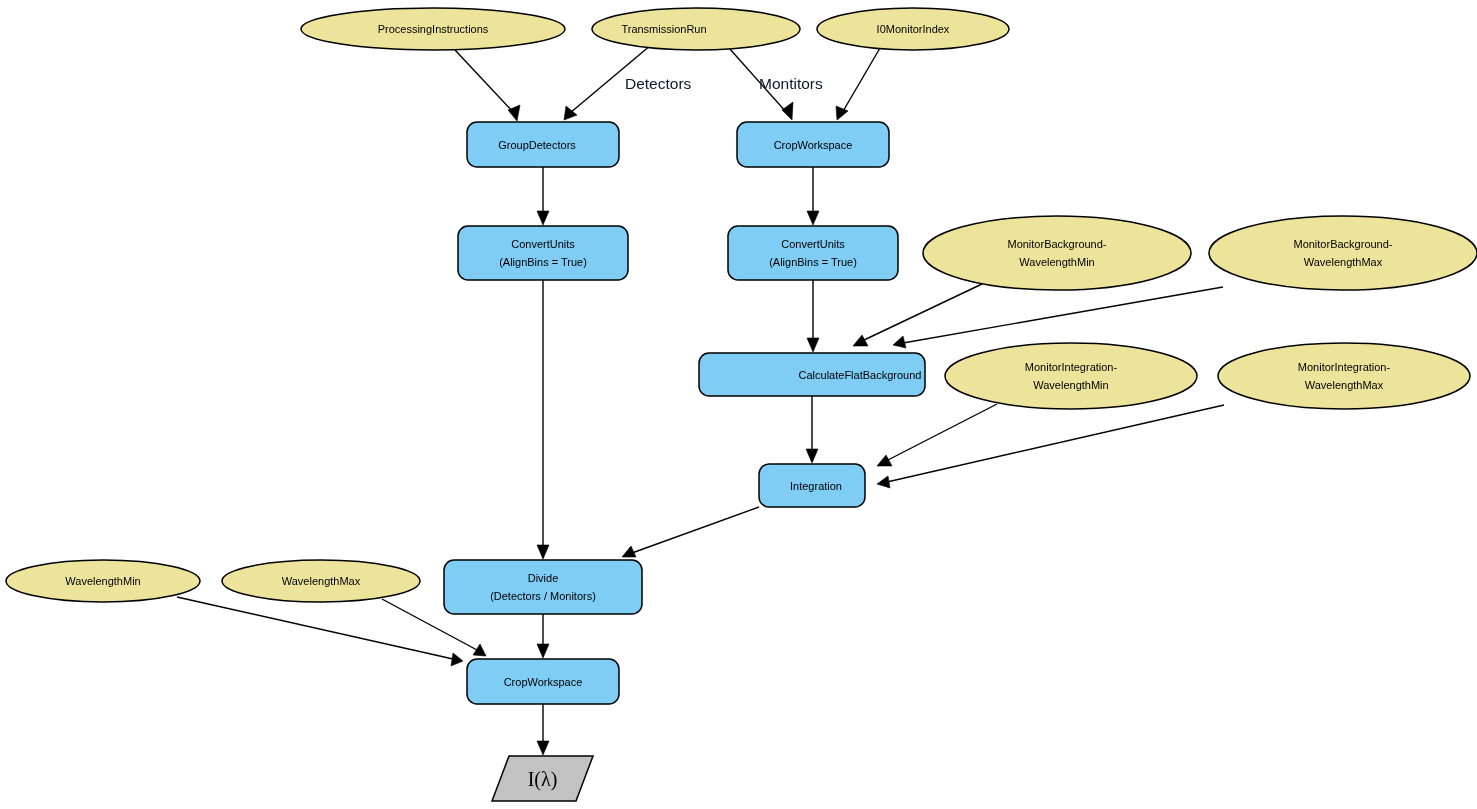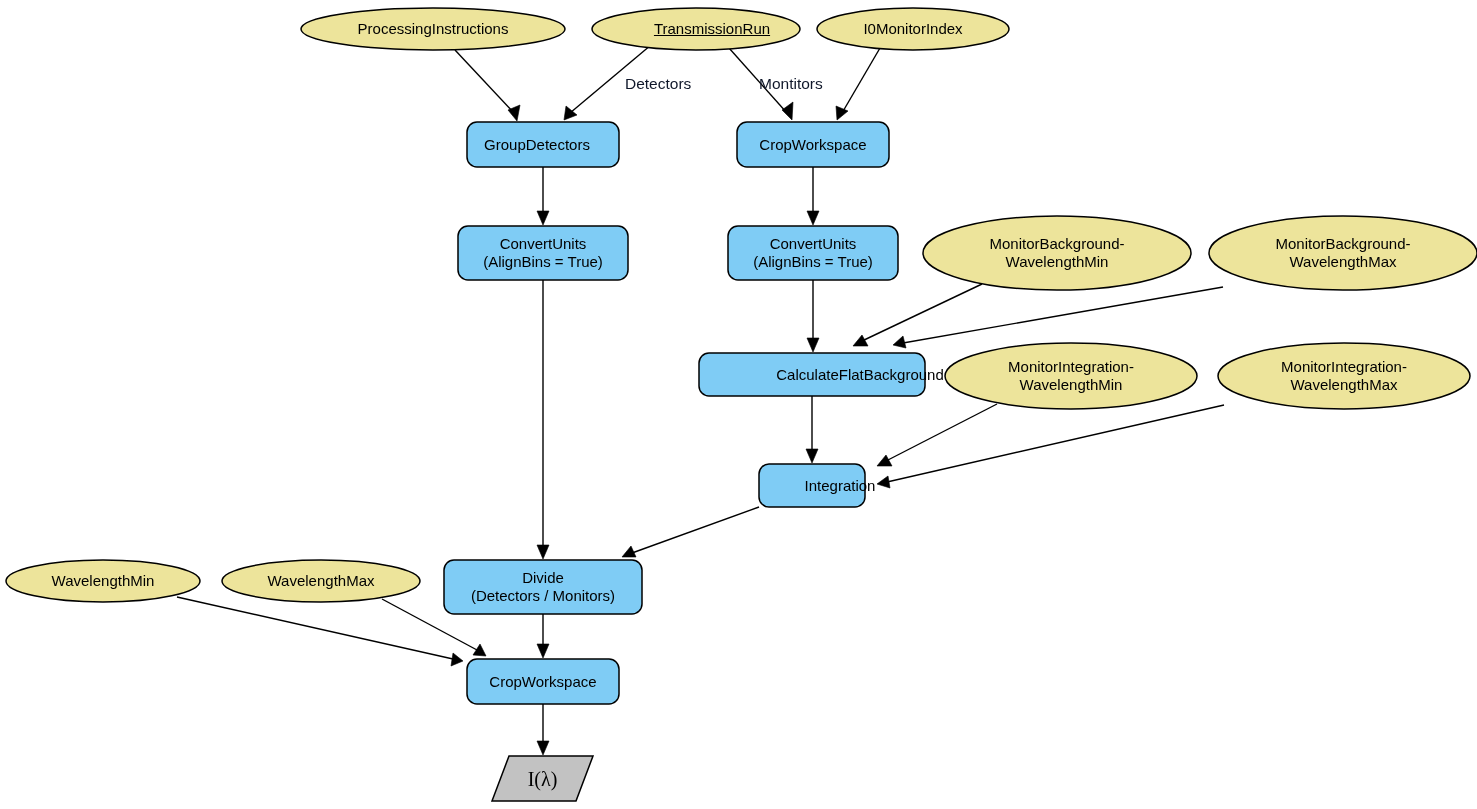--- a/index.html
+++ b/index.html
@@ -48,21 +48,21 @@
   .node-parallelogram {
     fill: #C2C2C2;
     stroke: #000000;
     stroke-width: 1.5;
   }
   .node-label {
     position: absolute;
     text-align: center;
     color: #000000;
     font-family: "Liberation Sans", sans-serif;
-    font-size: 15px;
+    font-size: 11px;
     line-height: 18px;
     white-space: pre-line;
     pointer-events: none;
     display: flex;
     align-items: center;
     justify-content: center;
   }
   .node-label.serif {
     font-family: "Liberation Serif", serif;
     font-size: 20px;
@@ -201,21 +201,21 @@
 
       <rect class="node-box" x="444" y="560" width="198" height="54" rx="10" ry="10"></rect>
       <rect class="node-box" x="467" y="659" width="152" height="45" rx="10" ry="10"></rect>
 
       <polygon class="node-parallelogram" points="509,756 593,756 576,801 492,801"></polygon>
     </g>
   </svg>
 
   <div class="node-label" style="left:301px; top:8px; width:264px; height:42px;">ProcessingInstructions</div>
 
-  <div class="node-label" style="left:608px; top:8px; width:208px; height:42px;text-decoration:underline;">TransmissionRun</div>
+  <div class="node-label" style="left:560px; top:8px; width:208px; height:42px;">TransmissionRun</div>
 
   <div class="node-label" style="left:817px; top:8px; width:192px; height:42px;text-align:center;">I0MonitorIndex</div>
 
   <div class="node-label" style="left:467px; top:122px; width:140px; height:45px;">GroupDetectors</div>
 
   <div class="node-label" style="left:737px; top:122px; width:152px; height:45px;">CropWorkspace</div>
 
   <div class="node-label" style="left:458px; top:226px; width:170px; height:54px;">ConvertUnits
 (AlignBins = True)</div>
 
@@ -229,21 +229,21 @@
 WavelengthMax</div>
 
   <div class="node-label" style="left:699px; top:353px; width:226px; height:43px;padding-left:48px;">CalculateFlatBackground</div>
 
   <div class="node-label" style="left:945px; top:343px; width:252px; height:66px;">MonitorIntegration-
 WavelengthMin</div>
 
   <div class="node-label" style="left:1218px; top:343px; width:252px; height:66px;">MonitorIntegration-
 WavelengthMax</div>
 
-  <div class="node-label" style="left:759px; top:464px; width:114px; height:43px;padding-left:24px;">Integration</div>
+  <div class="node-label" style="left:759px; top:464px; width:114px; height:43px;">Integration</div>
 
   <div class="node-label" style="left:6px; top:560px; width:194px; height:42px;">WavelengthMin</div>
 
   <div class="node-label" style="left:222px; top:560px; width:198px; height:42px;">WavelengthMax</div>
 
   <div class="node-label" style="left:444px; top:560px; width:198px; height:54px;">Divide
 (Detectors / Monitors)</div>
 
   <div class="node-label" style="left:467px; top:659px; width:152px; height:45px;">CropWorkspace</div>
 

